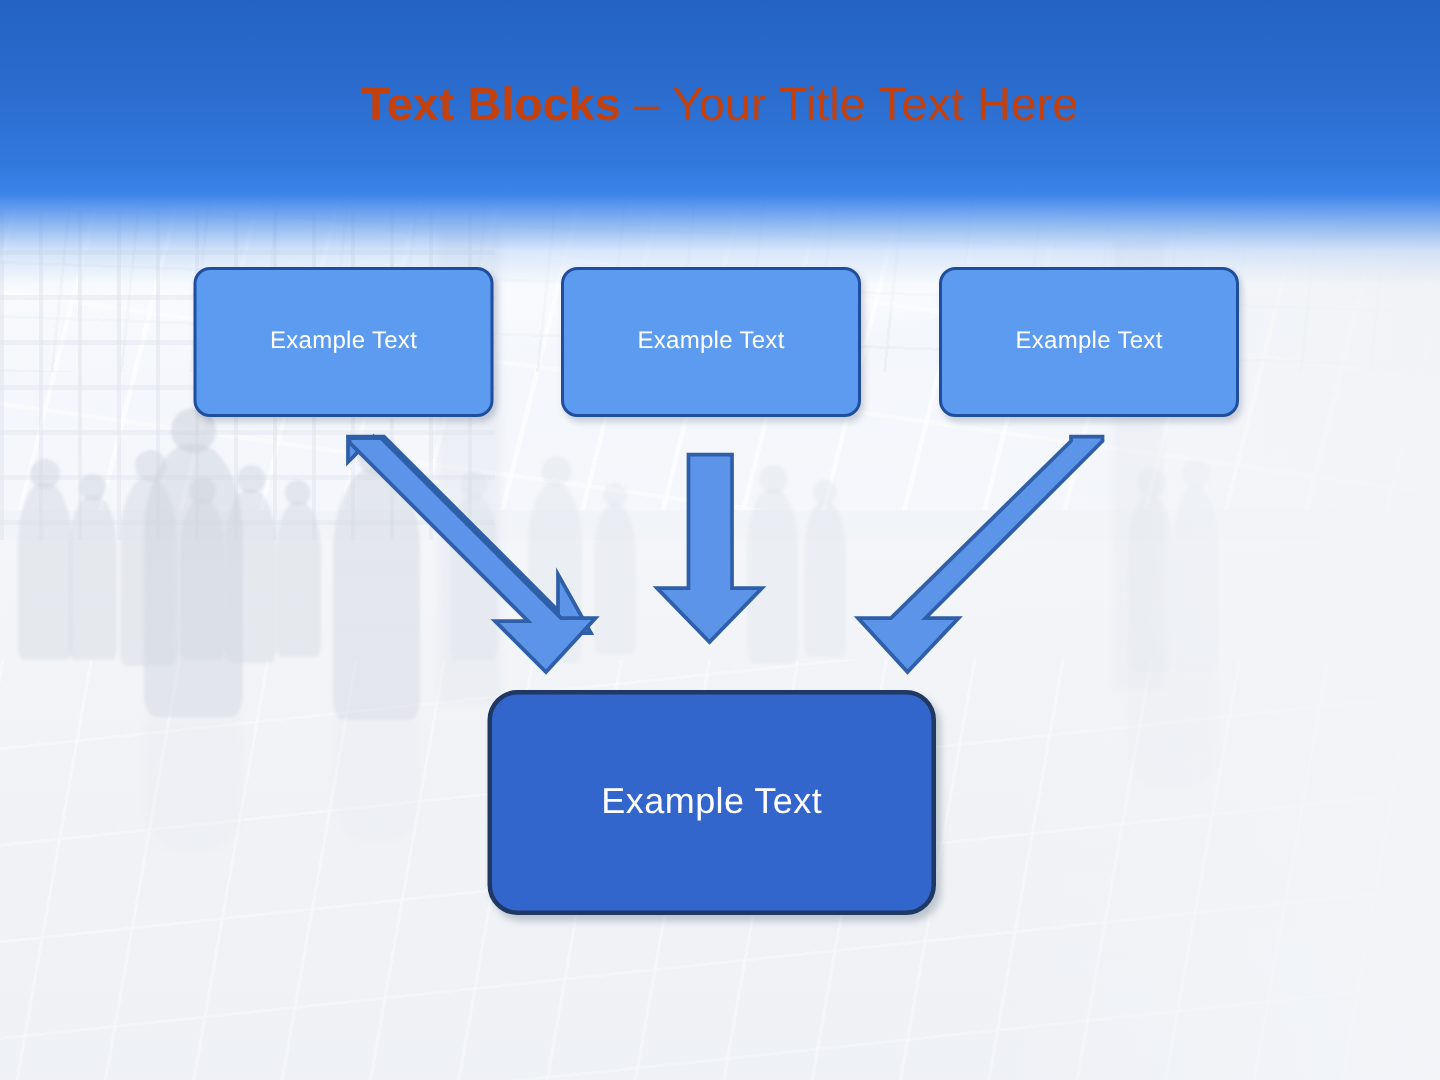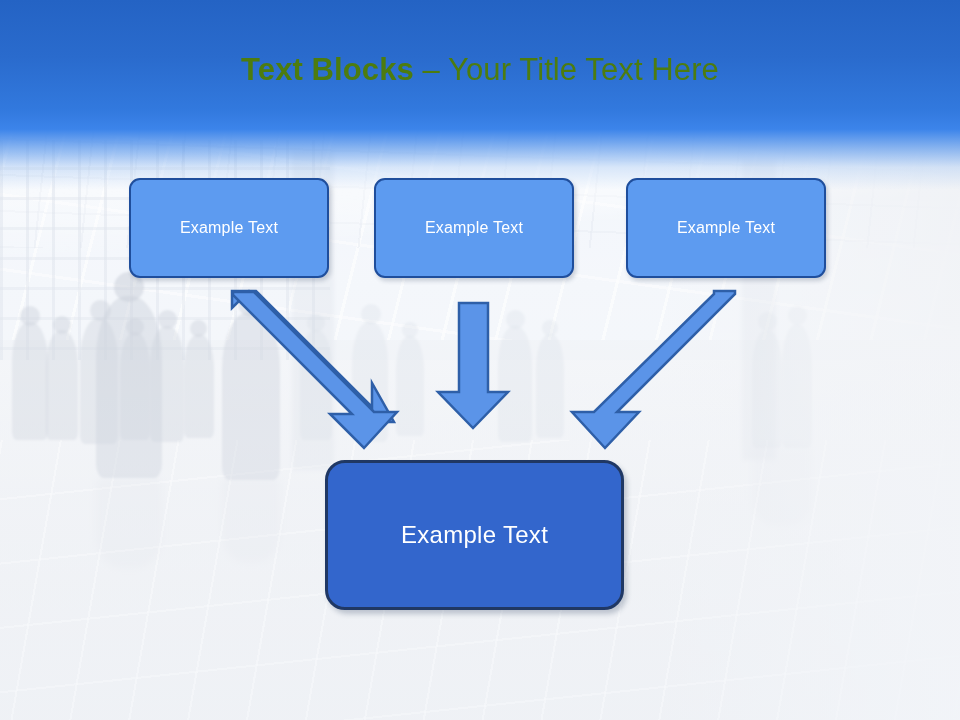--- a/index.html
+++ b/index.html
@@ -148,21 +148,21 @@
                 rgba(200,220,248,0.0) 100%);
     pointer-events: none;
   }
 
   .slide-title {
     position: absolute;
     left: 0;
     top: 52px;
     width: 100%;
     text-align: center;
-    color: #4d7c0f;
+    color: #c2410c;
     font-size: 31px;
     font-weight: 400;
     letter-spacing: 0.1px;
     white-space: nowrap;
   }
   .slide-title .strong { font-weight: 700; }
 
   
   .top-box {
     position: absolute;

